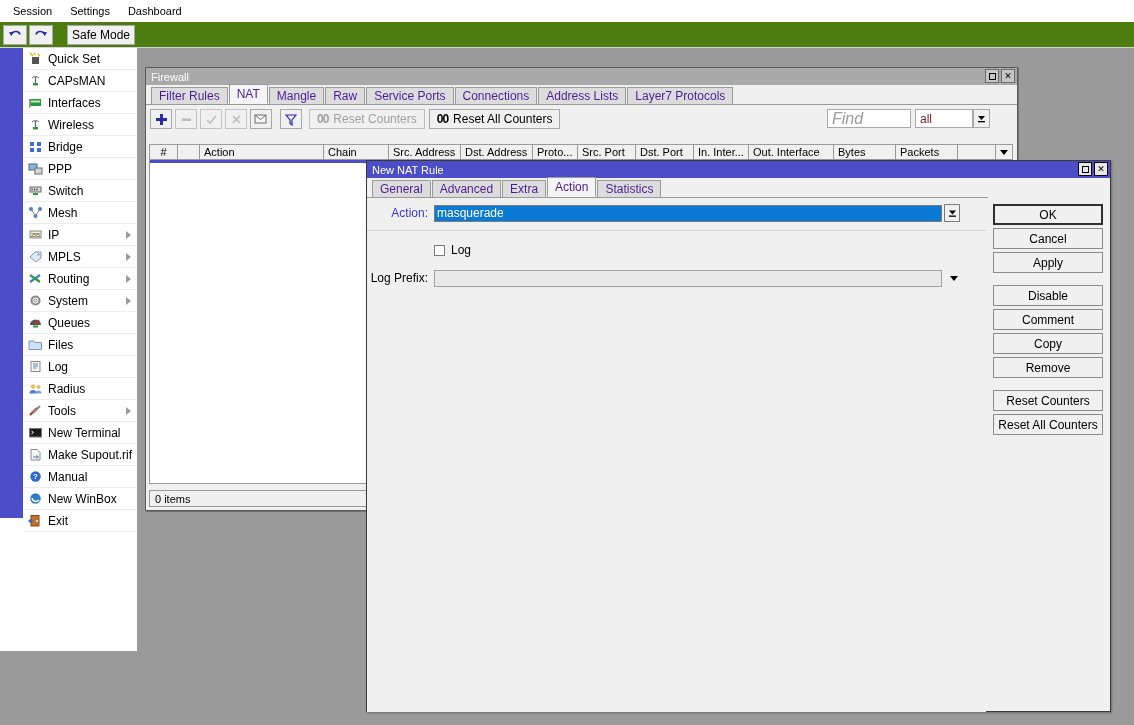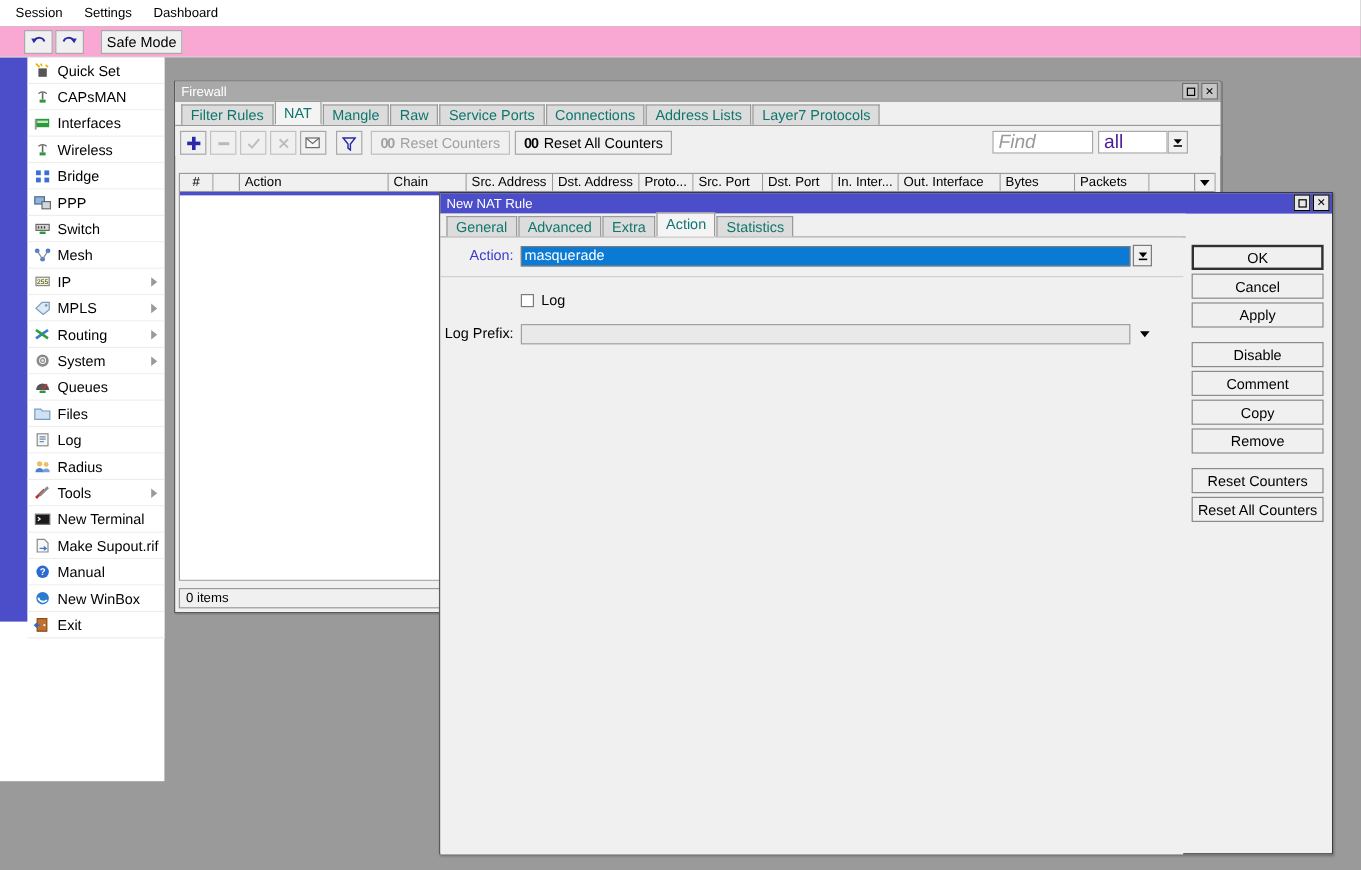--- a/index.html
+++ b/index.html
@@ -20,22 +20,22 @@
     padding-left: 4px;
   }
   .menubar .mi {
     padding: 2px 9px; font-size: 11px; color: #000; cursor: default;
     white-space: nowrap;
   }
 
   
   .toolbar {
     position: absolute; left: 0; top: 22px; width: 1134px; height: 26px;
-    background: #f9a8d4; display: flex; align-items: center;
-    border-bottom: 1px solid #d4d4d4; padding-left: 20px; gap: 2px;
+    background: #4d7c0f; display: flex; align-items: center;
+    border-bottom: 1px solid #d4d4d4; padding-left: 3px; gap: 2px;
   }
   .tbtn {
     height: 20px; min-width: 22px; background: #f0f0f0;
     border: 1px solid #a8a8a8; display: flex; align-items: center;
     justify-content: center; font-size: 12px; color: #1b2a6b;
     cursor: default; padding: 0 4px;
   }
   .tbtn.safe { min-width: 68px; color: #000; margin-left: 12px; }
   .tbtn svg { display: block; }
 
@@ -89,21 +89,21 @@
   .winbtn .sq { width: 7px; height: 7px; border: 1px solid #000; }
 
   .tabsrow {
     display: flex; align-items: flex-end; height: 20px;
     background: #f0f0f0; padding-left: 5px; border-bottom: 1px solid #9a9a9a;
   }
   .tab {
     height: 17px; padding: 0 7px; background: #dcdcdc;
     border: 1px solid #9a9a9a; border-bottom: none;
     font-size: 12px; display: flex; align-items: center; cursor: default;
-    margin-right: 1px; color: #0f766e;
+    margin-right: 1px; color: #4c1d95;
   }
   .tab.active {
     background: #f4f4f4; height: 20px; font-size: 12px;
     border-bottom: 1px solid #f4f4f4; position: relative; z-index: 2;
   }
 
   .fwtoolbar {
     display: flex; align-items: center; height: 25px; padding: 3px 4px 0 4px;
     background: #f0f0f0; position: relative;
   }
@@ -123,21 +123,21 @@
   .findbox {
     position: absolute; right: 27px; top: 4px; display: flex; align-items: center;
   }
   .findinput {
     width: 84px; height: 19px; background: #fff; border: 1px solid #a8a8a8;
     font-size: 16px; color: #9a9a9a; font-style: italic; padding: 0 4px;
     display: flex; align-items: center;
   }
   .allinput {
     width: 58px; height: 19px; background: #fff; border: 1px solid #a8a8a8;
-    font-size: 16px; color: #4c1d95; padding: 0 4px; margin-left: 4px;
+    font-size: 12px; color: #7f1d1d; padding: 0 4px; margin-left: 4px;
     display: flex; align-items: center;
   }
   .ddbtn {
     width: 17px; height: 19px; background: #f0f0f0; border: 1px solid #a8a8a8;
     display: flex; align-items: center; justify-content: center; cursor: default;
   }
 
   .fwtablewrap {
     position: absolute; left: 3px; top: 76px; width: 864px; height: 340px;
     background: #fff; border: 1px solid #9a9a9a; overflow: hidden;

